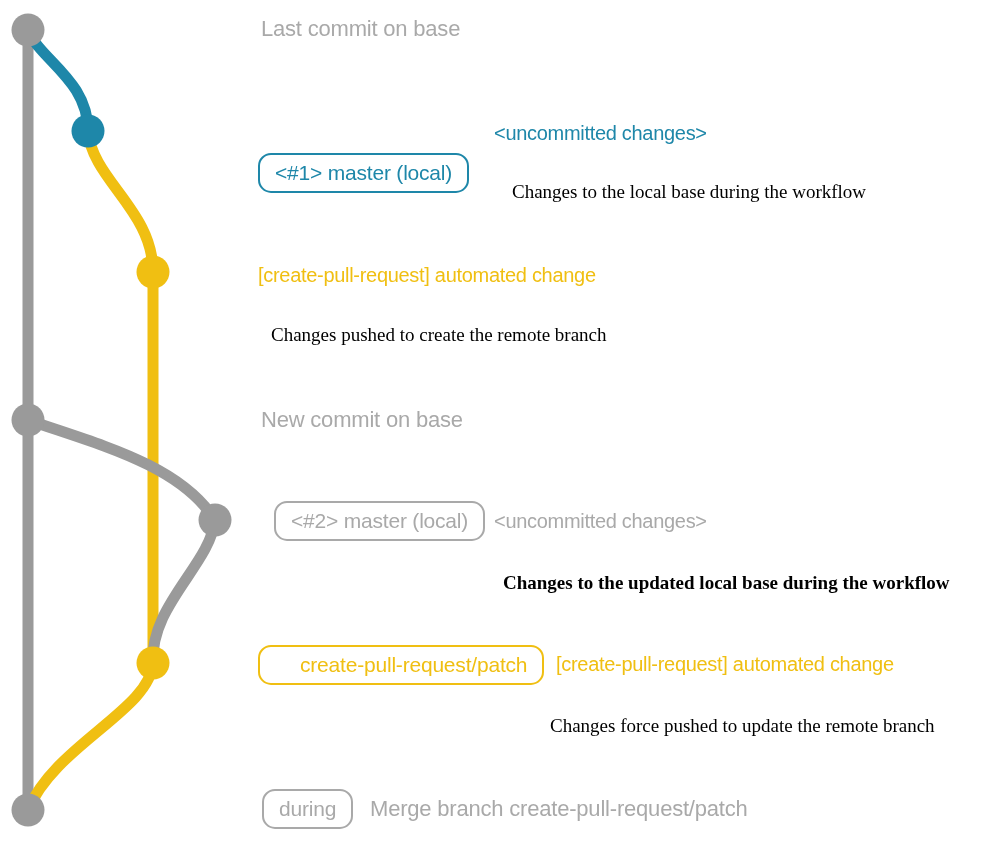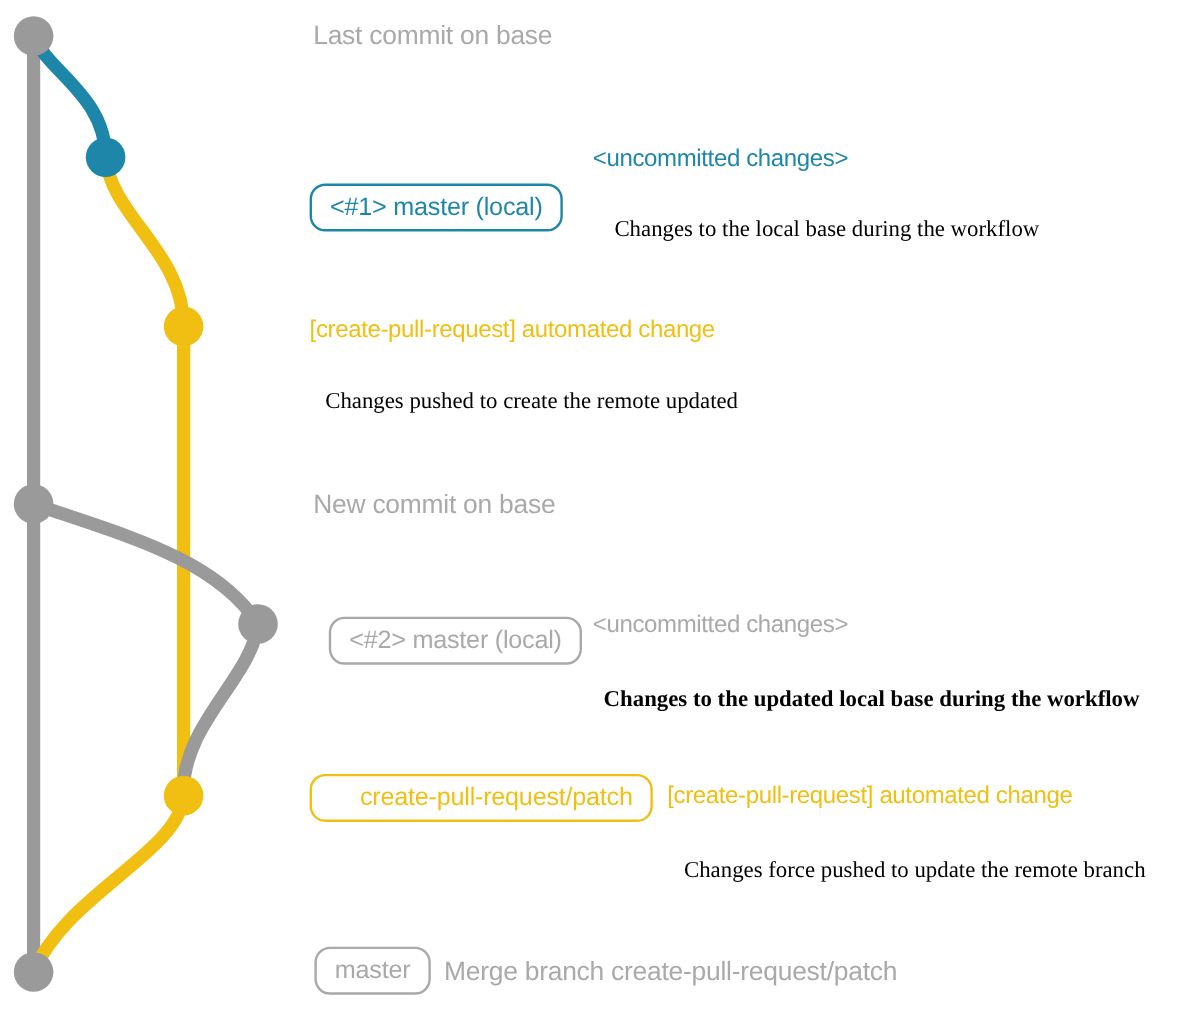--- a/index.html
+++ b/index.html
@@ -59,34 +59,34 @@
 
   <div class="abs caption" style="left:261px;top:29px;">Last commit on base</div>
 
   <div class="abs" style="left:258px;top:131px;margin-top:42px;">
     <span class="badge teal">&lt;#1&gt; master (local)</span>
   </div>
   <div class="abs heading teal" style="left:494px;top:133px;">&lt;uncommitted changes&gt;</div>
   <div class="abs note" style="left:512px;top:160px;">Changes to the local base during the workflow</div>
 
   <div class="abs heading yellow" style="left:258px;top:275px;">[create-pull-request] automated change</div>
-  <div class="abs note" style="left:271px;top:303px;">Changes pushed to create the remote updated</div>
+  <div class="abs note" style="left:271px;top:303px;">Changes pushed to create the remote branch</div>
 
   <div class="abs caption" style="left:261px;top:420px;text-align:right;">New commit on base</div>
 
-  <div class="abs" style="left:258px;top:534px;padding-left:16px;">
+  <div class="abs" style="left:258px;top:521px;padding-left:16px;">
     <span class="badge gray">&lt;#2&gt; master (local)</span>
   </div>
   <div class="abs heading gray" style="left:494px;top:521px;">&lt;uncommitted changes&gt;</div>
   <div class="abs note" style="left:503px;top:551px;font-weight:bold;">Changes to the updated local base during the workflow</div>
 
   <div class="abs" style="left:258px;top:665px;">
     <span class="badge yellow">create-pull-request/patch</span>
   </div>
   <div class="abs heading yellow" style="left:556px;top:664px;">[create-pull-request] automated change</div>
-  <div class="abs note" style="left:570px;top:694px;">Changes force pushed to update the remote branch</div>
+  <div class="abs note" style="left:550px;top:694px;">Changes force pushed to update the remote branch</div>
 
   <div class="abs" style="left:262px;top:809px;">
-    <span class="badge gray">master</span>
+    <span class="badge gray">during</span>
   </div>
   <div class="abs caption" style="left:370px;top:809px;">Merge branch create-pull-request/patch</div>
 
 </div>
 
 </body></html>

